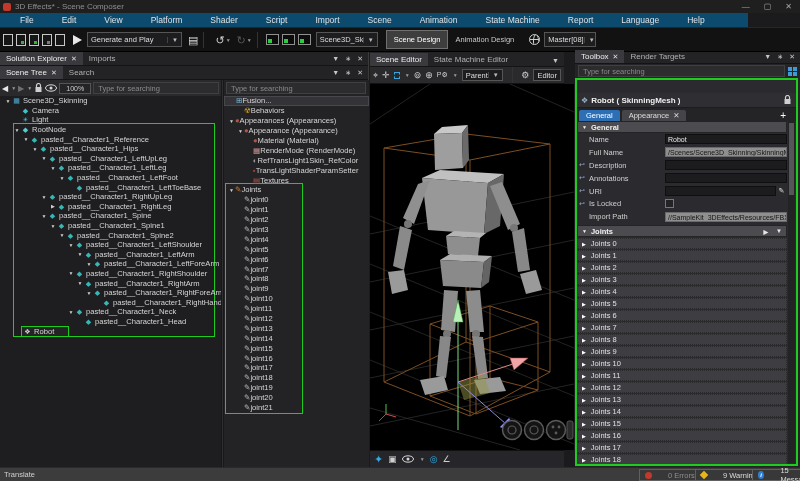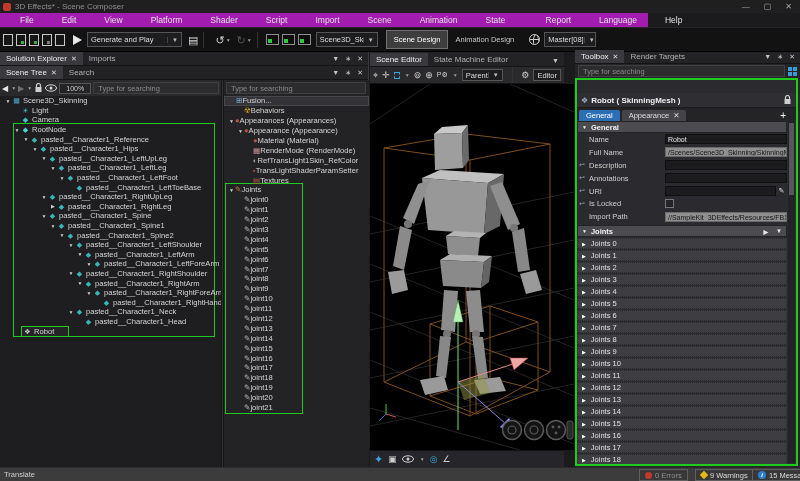--- a/index.html
+++ b/index.html
@@ -9,21 +9,21 @@
   .abs { position:absolute; }
 
   
   #titlebar { left:0; top:0; width:800px; height:13px; background:#1f1f1f; display:flex; align-items:center; }
   #app-icon { width:8px; height:8px; background:#c0392b; border-radius:2px; margin:0 4px 0 3px; }
   #title-text { font-size:8px; color:#8f8f8f; }
   #win-btns { margin-left:auto; display:flex; gap:14px; padding-right:8px; font-size:8px; color:#a8a8a8; }
   #win-btns span { cursor:default; }
 
   
-  #menubar { left:0; top:13px; width:648px; height:14px; background:#a21caf; display:flex; align-items:flex-end; padding-left:6px; }
+  #menubar { left:0; top:13px; width:748px; height:14px; background:#0c4a6e; display:flex; align-items:flex-end; padding-left:6px; }
   .menu-item { font-size:8.5px; color:#e2e2e2; padding:0 14px; height:14px; line-height:14px; }
 
   
   #toolbar { left:0; top:27px; width:800px; height:25px; background:#121212; border-top:1px solid #262626;
              border-bottom:1px solid #000; display:flex; align-items:center; }
   .tb-doc { width:10px; height:12px; border:1px solid #c8c8c8; background:#161616; margin-left:3px; position:relative; }
   .tb-doc i { position:absolute; right:1px; bottom:1px; width:3px; height:3px; background:#7a7a7a; }
   .tb-doc.accent i { background:#3fae3f; }
   #play-icon { width:0; height:0; border-left:9px solid #e8e8e8; border-top:5.5px solid transparent; border-bottom:5.5px solid transparent; margin-left:8px; }
   .dd-box { height:15px; background:#1d1d1f; border:1px solid #555; display:flex; align-items:center; font-size:7.5px; color:#ddd; padding:0 3px; }
@@ -116,21 +116,21 @@
   .f-pencil { width:11px; text-align:center; font-size:7px; color:#e8e8e8; flex:none; }
   .f-check { width:9px; height:9px; border:1px solid #777; background:#232325; flex:none; }
   .j-row { height:11px; margin-top:1px; background:#3e3e42; border:1px dotted #2a2a2c; display:flex; align-items:center; font-size:7.5px; color:#e0e0e0; padding:0 4px; gap:5px; }
   .j-row .exp { font-size:5px; color:#fff; }
   #p-scroll { position:absolute; right:1px; top:41px; bottom:1px; width:7px; background:#232326; }
   #p-thumb { position:absolute; left:1px; top:2px; width:5px; height:72px; background:#55555a; }
 
   
   #statusbar { left:0; top:467px; width:800px; height:14px; background:#3c3c3c; border-top:1px solid #2a2a2a; overflow:hidden; }
   #status-mode { position:absolute; left:4px; top:2px; font-size:7.5px; color:#d0d0d0; }
-  .st-box { position:absolute; top:1px; height:12px; border:1px solid #606060; background:#383838; display:flex; align-items:center; gap:3px; padding:0 5px; font-size:7.5px; color:#dcdcdc; }
+  .st-box { position:absolute; top:1px; height:12px; border:1px solid #606060; background:#383838; display:flex; align-items:center; gap:16px; padding:0 5px; font-size:7.5px; color:#dcdcdc; }
   .ic-err { width:7px; height:7px; border-radius:50%; background:#c0392b; }
   .ic-warn { width:6px; height:6px; background:#e6b817; transform:rotate(45deg); }
   .ic-info { width:8px; height:8px; border-radius:50%; background:#2d7fd3; color:#fff; font-size:6px; text-align:center; line-height:8px; font-weight:bold; font-style:italic; }
   .dim-txt { color:#8e8e8e; }
 </style>
 </head>
 <body>
 
 <div id="app">
 
@@ -252,27 +252,27 @@
       <div class="search-box" id="lp-search">Type for searching</div>
     </div>
     <div id="scene-tree">
         <div class="trow" style="padding-left: 4px;">
           <span class="exp">▼</span>
           <span class="tic" style="color: rgb(74, 163, 199);">▦</span>
           <span class="lbl">Scene3D_Skinning</span>
         </div>
         <div class="trow" style="padding-left: 13px;">
           <span class="exp"></span>
+          <span class="tic" style="color: rgb(63, 193, 201);">◆</span>
+          <span class="lbl">Camera</span>
+        </div>
+        <div class="trow" style="padding-left: 13px;">
+          <span class="exp"></span>
           <span class="tic" style="color: rgb(63, 193, 201);">☀</span>
           <span class="lbl">Light</span>
-        </div>
-        <div class="trow" style="padding-left: 13px;">
-          <span class="exp"></span>
-          <span class="tic" style="color: rgb(63, 193, 201);">◆</span>
-          <span class="lbl">Camera</span>
         </div>
         <div class="trow" style="padding-left: 13px;">
           <span class="exp">▼</span>
           <span class="tic" style="color: rgb(79, 208, 208);">◆</span>
           <span class="lbl">RootNode</span>
         </div>
         <div class="trow" style="padding-left: 22px;">
           <span class="exp">▼</span>
           <span class="tic" style="color: rgb(55, 182, 182);">◆</span>
           <span class="lbl">pasted__Character1_Reference</span>

